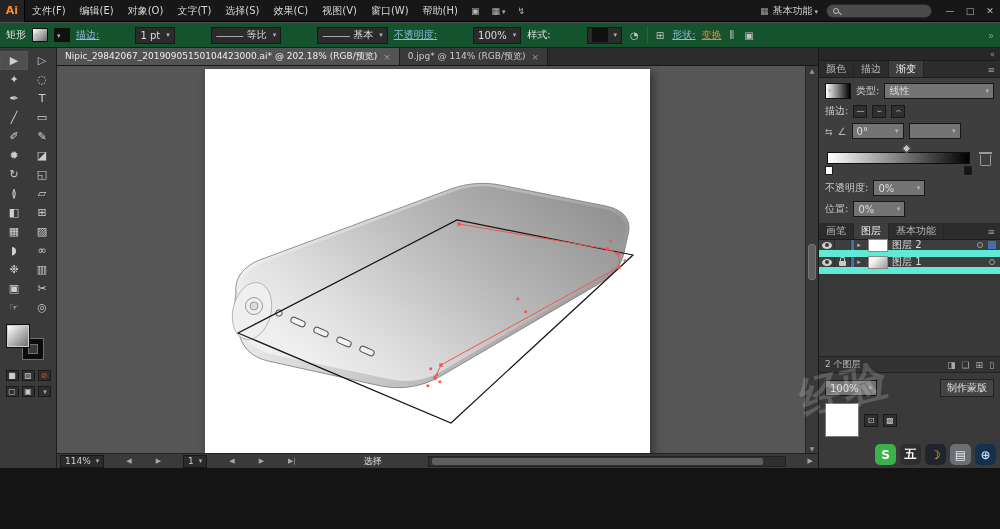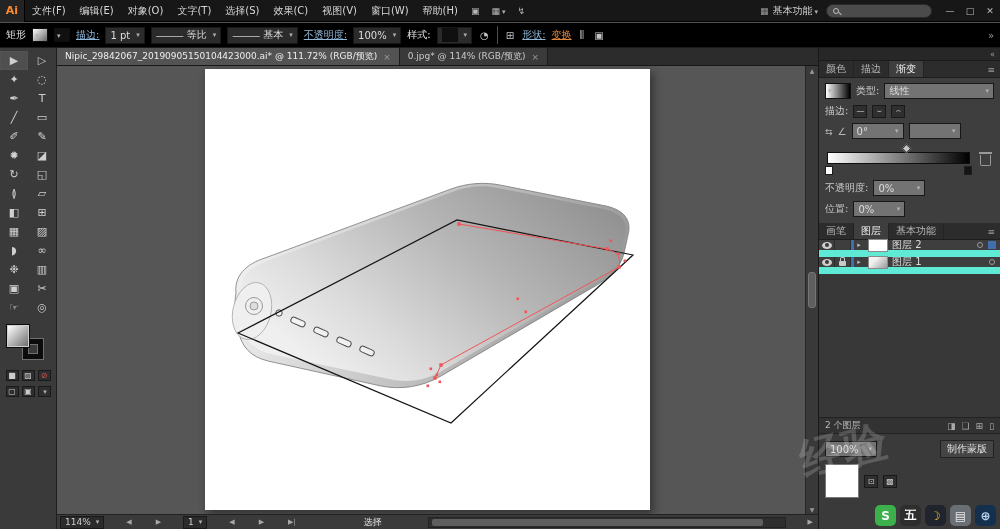--- a/index.html
+++ b/index.html
@@ -1,42 +1,42 @@
 <!DOCTYPE html>
 <html><head>
 <meta charset="utf-8">
 <style>
 *{margin:0;padding:0;box-sizing:border-box;}
 html,body{width:1000px;height:529px;overflow:hidden;background:#141414;}
 body{font-family:"DejaVu Sans","Liberation Sans",sans-serif;}
-.app{position:relative;width:1000px;height:529px;background:#141414;color:#d6d6d6;font-size:10px;border-radius:16px;}
+.app{position:relative;width:1000px;height:468px;background:#141414;color:#d6d6d6;font-size:10px;border-radius:16px;}
 
 
 .menubar{position:absolute;left:0;top:0;right:0;height:22px;background:#171717;border-bottom:1px solid #000;display:flex;align-items:center;}
 .logo{width:25px;height:22px;background:#242424;color:#ff8a2a;font-weight:bold;font-size:11px;display:flex;align-items:center;justify-content:center;border-right:1px solid #000;}
 .menu-item{padding:0 7px;line-height:22px;color:#d8d8d8;white-space:nowrap;}
 .mb-iconbtn{color:#b8b8b8;padding:0 6px;font-size:9px;}
 .mb-spacer{flex:1;}
 .workspace{display:flex;align-items:center;gap:4px;padding:0 8px;color:#cfcfcf;white-space:nowrap;}
 .ws-icon::before{content:"▦";color:#9a9a9a;font-size:9px;}
 .caret::after{content:"▾";font-size:7px;color:#b0b0b0;margin-left:2px;}
 .search-box{width:106px;height:14px;border-radius:8px;background:#4b4b4b;border:1px solid #2a2a2a;display:flex;align-items:center;padding:0 6px;margin-right:8px;}
 .mag{width:6px;height:6px;border:1px solid #bdbdbd;border-radius:50%;position:relative;}
 .mag::after{content:"";position:absolute;width:4px;height:1px;background:#bdbdbd;right:-4px;bottom:-1px;transform:rotate(45deg);}
 .winbtn{width:20px;text-align:center;line-height:22px;color:#bbb;font-size:9px;}
 .winbtn.min::after{content:"—";}
 .winbtn.max::after{content:"□";}
 .winbtn.close::after{content:"✕";}
 
 
-.controlbar{position:absolute;left:0;top:22px;right:0;height:26px;background:#000000;border-top:1px solid #525252;border-bottom:1px solid #1c1c1c;display:flex;align-items:center;gap:6px;padding:0 6px;}
+.controlbar{position:absolute;left:0;top:22px;right:0;height:26px;background:#14532d;border-top:1px solid #525252;border-bottom:1px solid #1c1c1c;display:flex;align-items:center;gap:6px;padding:0 6px;}
 .cb-label{color:#e2e2e2;white-space:nowrap;}
 .cb-link{color:#8fb7d8;text-decoration:underline;white-space:nowrap;}
 .cb-link.orange{color:#e0873c;}
-.cfield{height:17px;background:#2b2b2b;border:1px solid #181818;display:inline-flex;align-items:center;gap:4px;padding:0 4px;color:#ddd;white-space:nowrap;}
+.cfield{height:17px;background:#2b2b2b;border:1px solid #181818;display:inline-flex;align-items:center;gap:4px;padding:0 4px;color:#ddd;white-space:nowrap;margin-left:30px;}
 .line-glyph{letter-spacing:-1px;color:#cfcfcf;}
 .cb-sw{width:16px;height:14px;border:1px solid #0e0e0e;display:inline-block;}
 .cb-sw.grad{background:linear-gradient(135deg,#ffffff,#666666);}
 .cb-sw.dark{background:#101010;}
 .cb-div{width:1px;height:18px;background:#2a2a2a;border-right:1px solid #4e4e4e;}
 .cb-iconbtn{color:#c5c5c5;font-size:10px;padding:0 2px;}
 .cb-expand::after{content:"»";color:#9a9a9a;}
 
 
 .toolbar{position:absolute;left:0;top:48px;bottom:0;width:57px;background:#3a3a3a;border-right:1px solid #1e1e1e;display:flex;flex-direction:column;align-items:center;padding-top:3px;}
@@ -294,21 +294,21 @@
     <div class="mini-row">
       <span class="mini-btn">▢</span>
       <span class="mini-btn">▣</span>
       <span class="mini-btn caret"></span>
     </div>
   </div>
 
   <div class="docarea">
     <div class="tabbar">
       <div class="doc-tab active">
-        <span>Nipic_29842067_20190905150104423000.ai* @ 111.72% (RGB/预览)</span>
+        <span>Nipic_29842067_20190905150104423000.ai* @ 202.18% (RGB/预览)</span>
         <span class="tab-close">×</span>
       </div>
       <div class="doc-tab">
         <span>0.jpg* @ 114% (RGB/预览)</span>
         <span class="tab-close">×</span>
       </div>
     </div>
 
     <div class="canvas">
       <div class="artboard">

